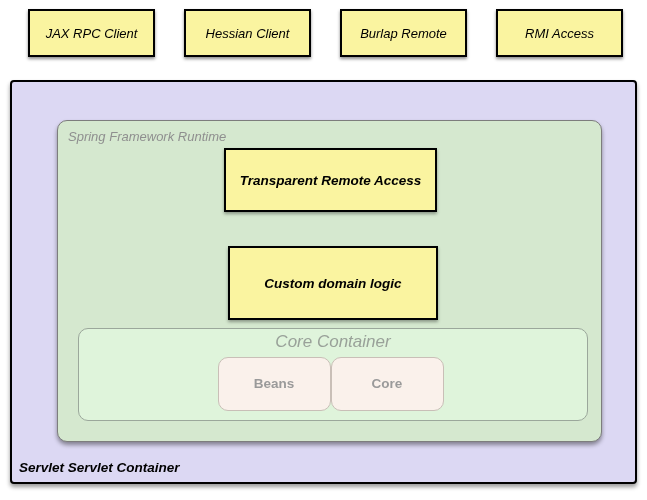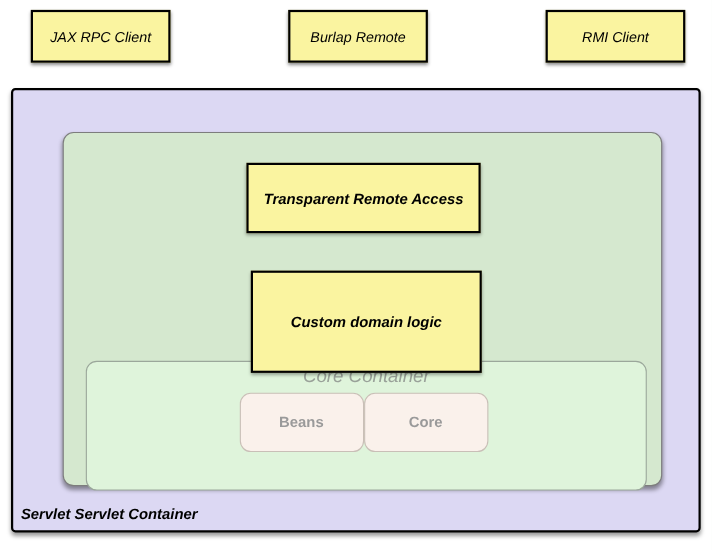--- a/index.html
+++ b/index.html
@@ -79,21 +79,21 @@
     box-shadow: 0 2px 3px rgba(0,0,0,0.35);
     display: flex; align-items: center; justify-content: center;
     font-weight: bold;
     font-style: italic;
     font-size: 13.5px;
     color: #000;
     z-index: 3;
     text-align: left;
   }
   .tra-box { left: 166px; top: 27px; width: 213px; height: 64px; }
-  .cdl-box { left: 170px; top: 125px; width: 210px; height: 93px; }
+  .cdl-box { left: 170px; top: 125px; width: 210px; height: 74px; }
 
   
   .web-bar {
     position: absolute;
     left: 20px; top: 88px;
     width: 510px; height: 44px;
     background: var(--web-fill, #E1F4FB);
     border: 1px solid #a3afb8;
     border-radius: 10px;
     display: flex; align-items: center; justify-content: center;
@@ -102,21 +102,21 @@
   .web-label {
     font-weight: bold;
     font-size: 13px;
     color: #8d969b;
   }
 
   
   .core {
     position: absolute;
     left: 20px; top: 207px;
-    width: 510px; height: 118px;
+    width: 510px; height: 93px;
     background: var(--core-fill, #DFF4DB);
     border: 1px solid #9ba79b;
     border-radius: 10px;
     z-index: 1;
   }
   .core-title {
     text-align: center;
     margin-top: 3px;
     font-style: italic;
     font-size: 17px;
@@ -143,27 +143,29 @@
     padding: 0 6px;
   }
 </style>
 </head>
 <body>
 
 <div class="stage">
 
   <div class="clients-row">
     <div class="client-box">JAX RPC Client</div>
+    <div class="client-box">Hessian Client</div>
     <div class="client-box">Burlap Remote</div>
-    <div class="client-box">RMI Client</div>
+    <div class="client-box">RMI Access</div>
   </div>
 
   <div class="tomcat">
 
     <div class="runtime">
+      <div class="runtime-label">Spring Framework Runtime</div>
 
       <div class="yellow-box tra-box">Transparent Remote Access</div>
 
 
       <div class="yellow-box cdl-box">Custom domain logic</div>
 
       <div class="core">
         <div class="core-title">Core Container</div>
         <div class="core-modules">
           <div class="module">Beans</div>

